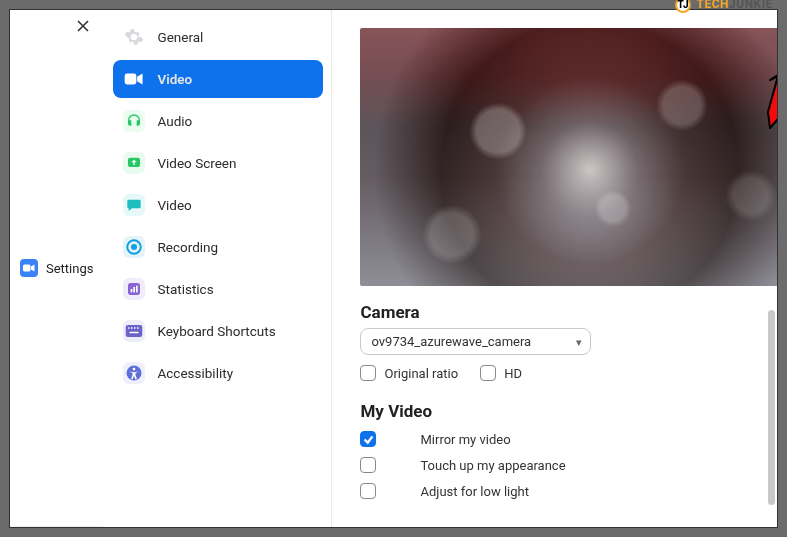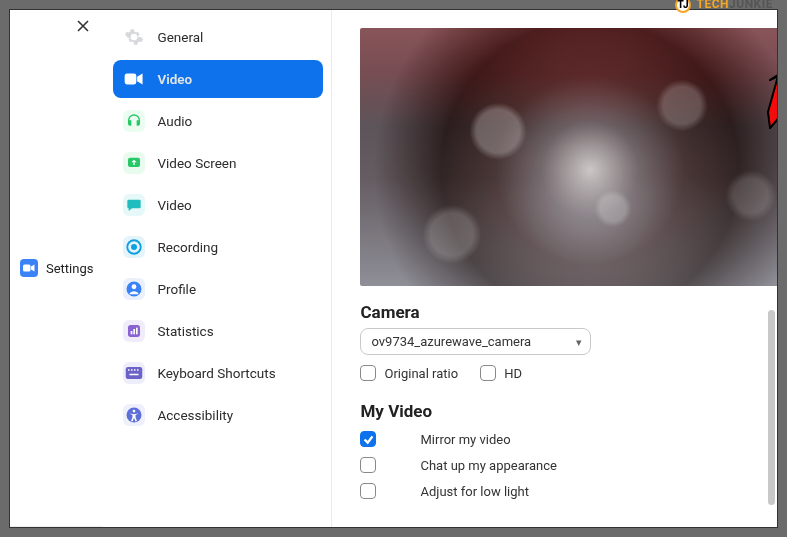--- a/index.html
+++ b/index.html
@@ -291,30 +291,20 @@
       <div class="side-item">
         <span class="icon-wrap" style="background:#e5f4fb">
           <svg width="18" height="18" viewBox="0 0 24 24">
               <circle cx="12" cy="12" r="9" fill="none" stroke="#0ea0e0" stroke-width="2.5"></circle>
               <circle cx="12" cy="12" r="4" fill="#0ea0e0"></circle>
             </svg>
         </span>
         <span>Recording</span>
       </div>
 
-      <div class="side-item">
-        <span class="icon-wrap" style="background:#eaf1fd">
-          <svg width="18" height="18" viewBox="0 0 24 24">
-              <circle cx="12" cy="12" r="10" fill="#3a82f7"></circle>
-              <circle cx="12" cy="9" r="3.2" fill="#fff"></circle>
-              <path d="M5.5 19c1.6-3 4.2-4 6.5-4s4.9 1 6.5 4" fill="#fff"></path>
-            </svg>
-        </span>
-        <span>Profile</span>
-      </div>
 
       <div class="side-item">
         <span class="icon-wrap" style="background:#f1ecfb">
           <svg width="16" height="16" viewBox="0 0 24 24">
               <rect x="3" y="3" width="18" height="18" rx="4" fill="#8a63d2"></rect>
               <rect x="7" y="12" width="2.5" height="5" fill="#fff"></rect>
               <rect x="11" y="9" width="2.5" height="8" fill="#fff"></rect>
               <rect x="15" y="7" width="2.5" height="10" fill="#fff"></rect>
             </svg>
         </span>
@@ -381,21 +371,21 @@
         <label class="check">
           <span class="cbox checked">
             <svg viewBox="0 0 14 14">
                 <path d="M2 7 L6 11 L12 3"></path>
               </svg>
           </span>
           <span>Mirror my video</span>
         </label>
         <label class="check">
           <span class="cbox"></span>
-          <span>Chat up my appearance</span>
+          <span>Touch up my appearance</span>
         </label>
         <label class="check">
           <span class="cbox"></span>
           <span>Adjust for low light</span>
         </label>
       </div>
 
       <div class="scrollbar"></div>
     </div>
   </div>

